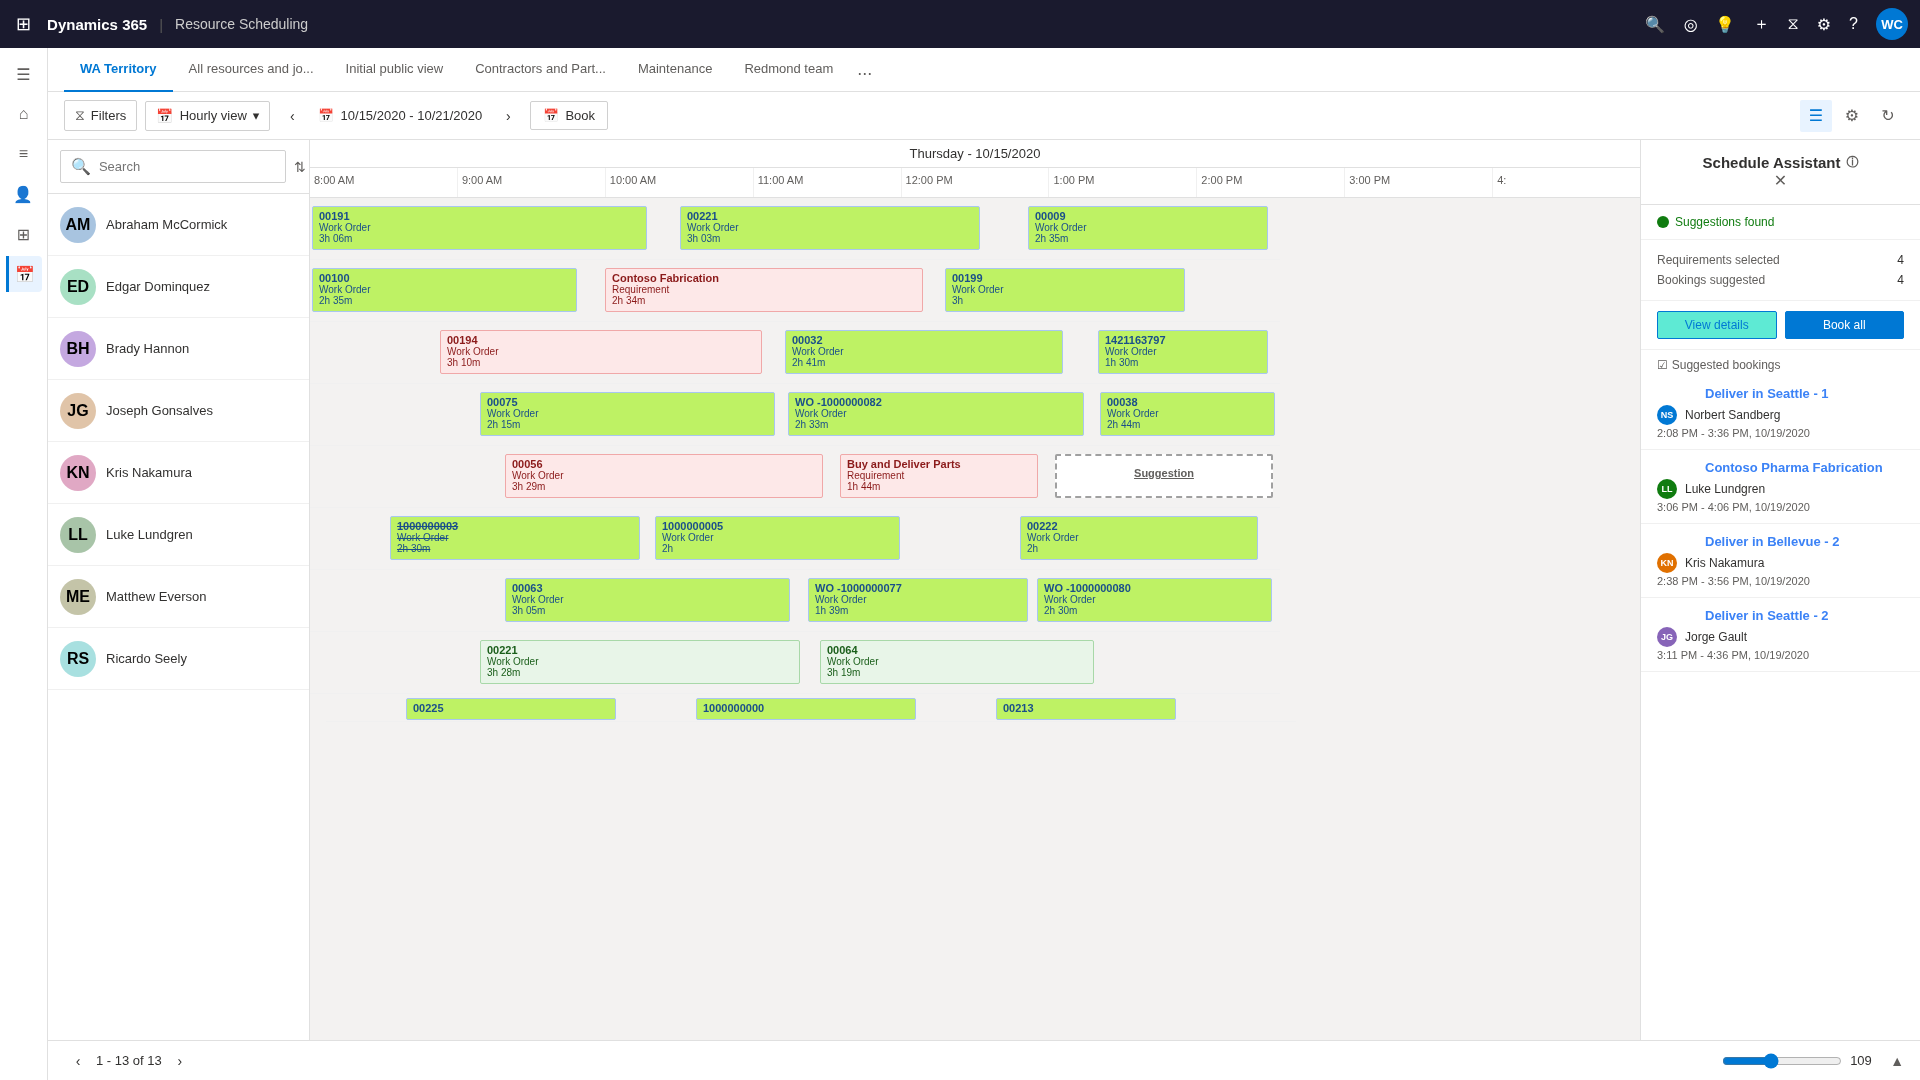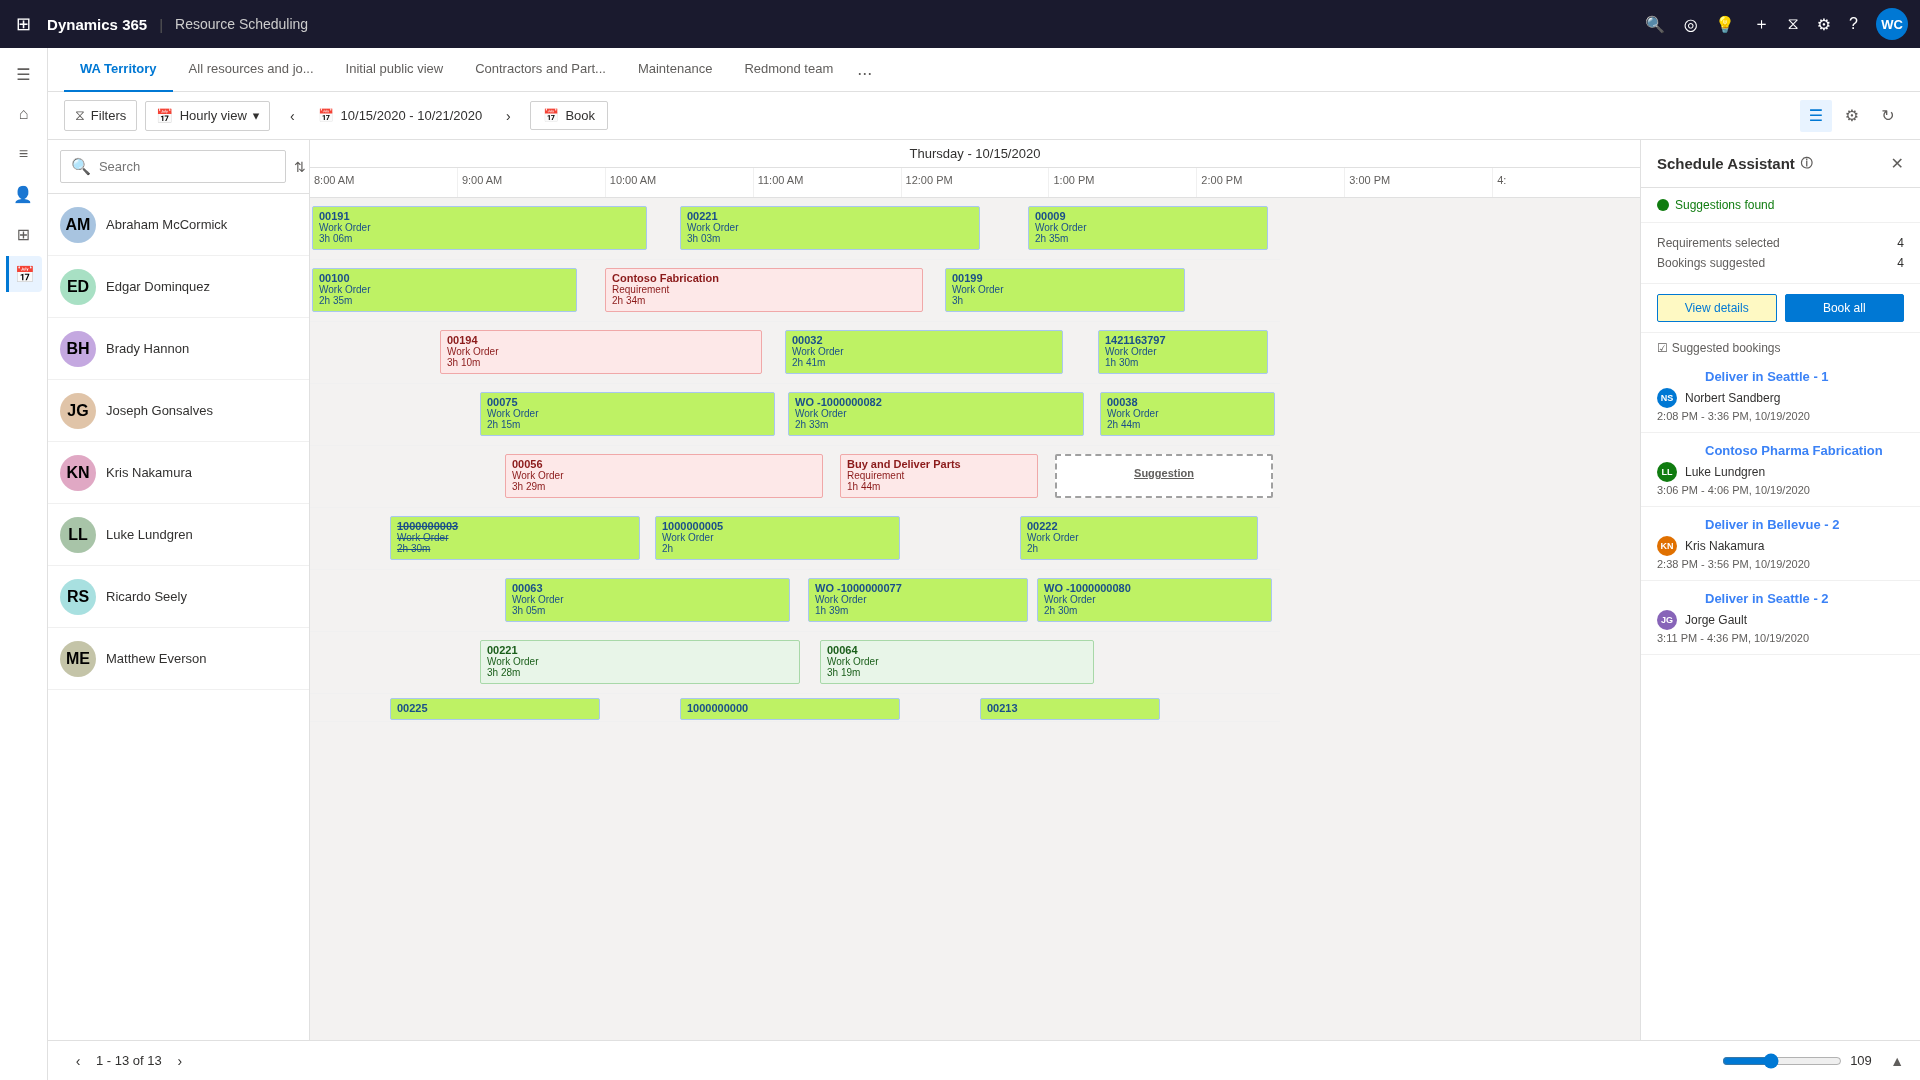--- a/index.html
+++ b/index.html
@@ -156,36 +156,36 @@
     .block-green { background: #e8f5e8; color: #1a5e1a; border-color: #a8d8a8; }
     .block-suggestion { background: #fff; color: #605e5c; border: 2px dashed #a0a0a0; }
 
     
     .assistant-panel {
       width: 280px; background: #fff; border-left: 1px solid #e0e0e0;
       display: flex; flex-direction: column; flex-shrink: 0;
     }
     .assistant-header {
       display: flex; align-items: center; justify-content: space-between;
-      padding: 14px 16px; border-bottom: 1px solid #e0e0e0;
+      padding: 14px 16px; border-bottom: 1px solid #e0e0e0; flex-direction: column;
     }
     .assistant-title { font-size: 15px; font-weight: 600; color: #323130; display: flex; align-items: center; gap: 6px; }
     .close-btn { cursor: pointer; color: #605e5c; font-size: 16px; }
     .assistant-status {
       display: flex; align-items: center; gap: 6px; padding: 10px 16px;
       font-size: 12px; color: #107c10; border-bottom: 1px solid #f0f0f0;
     }
     .status-dot { width: 12px; height: 12px; border-radius: 50%; background: #107c10; display: flex; align-items: center; justify-content: center; }
     .assistant-metrics { padding: 10px 16px; border-bottom: 1px solid #f0f0f0; }
     .metric-row { display: flex; justify-content: space-between; font-size: 12px; color: #323130; padding: 3px 0; }
     .metric-label { color: #605e5c; }
     .assistant-actions { display: flex; gap: 8px; padding: 10px 16px; border-bottom: 1px solid #f0f0f0; }
     .view-details-btn {
       flex: 1; padding: 6px 12px; border: 1px solid #0078d4; border-radius: 2px;
-      background: #fef9c3; color: #0078d4; font-size: 12px; cursor: pointer;
+      background: #5eead4; color: #0078d4; font-size: 12px; cursor: pointer;
     }
     .book-all-btn {
       flex: 1; padding: 6px 12px; border: 1px solid #0078d4; border-radius: 2px;
       background: #0078d4; color: #fff; font-size: 12px; cursor: pointer;
     }
     .suggested-label { font-size: 12px; color: #605e5c; padding: 8px 16px 4px; display: flex; align-items: center; gap: 4px; }
     .suggestion-item { padding: 10px 16px; border-bottom: 1px solid #f0f0f0; cursor: pointer; }
     .suggestion-title { font-size: 13px; font-weight: 600; color: #3b82f6; margin-bottom: 4px; padding-left: 48px; }
     .suggestion-person { display: flex; align-items: center; gap: 8px; margin-bottom: 2px; }
     .suggestion-avatar {
@@ -322,26 +322,26 @@
           </div>
           <div class="resource-item">
             <div class="resource-avatar" style="background:#e0a8c4">KN</div>
             <span class="resource-name">Kris Nakamura</span>
           </div>
           <div class="resource-item">
             <div class="resource-avatar" style="background:#a8c4a8">LL</div>
             <span class="resource-name">Luke Lundgren</span>
           </div>
           <div class="resource-item">
+            <div class="resource-avatar" style="background:#c4c4a8">ME</div>
+            <span class="resource-name">Matthew Everson</span>
+          </div>
+          <div class="resource-item">
             <div class="resource-avatar" style="background:#a8e0e0">RS</div>
             <span class="resource-name">Ricardo Seely</span>
-          </div>
-          <div class="resource-item">
-            <div class="resource-avatar" style="background:#c4c4a8">ME</div>
-            <span class="resource-name">Matthew Everson</span>
           </div>
         </div>
       </div>
 
       <div class="timeline-area">
         <div class="full-header-area">
           <div class="date-header-row">Thursday - 10/15/2020</div>
           <div class="timeline-hours">
             <div class="hour-cell">8:00 AM</div>
             <div class="hour-cell">9:00 AM</div>
@@ -488,21 +488,21 @@
                 <div class="booking-sub">Work Order</div>
                 <div class="booking-duration">3h 28m</div>
               </div>
               <div style="position:absolute; left:510px; width:274px; top:8px; height:44px;" class="booking-block block-green">
                 <div class="booking-title">00064</div>
                 <div class="booking-sub">Work Order</div>
                 <div class="booking-duration">3h 19m</div>
               </div>
             </div>
 
-            <div class="timeline-row" style="width:100%; height:28px; overflow:hidden;">
+            <div class="timeline-row" style="width:100%; height:28px; overflow:hidden;margin-left:16px;">
               <div style="position:absolute; left:80px; width:210px; top:4px; height:22px;" class="booking-block block-blue">
                 <div class="booking-title">00225</div>
               </div>
               <div style="position:absolute; left:370px; width:220px; top:4px; height:22px;" class="booking-block block-blue">
                 <div class="booking-title">1000000000</div>
               </div>
               <div style="position:absolute; left:670px; width:180px; top:4px; height:22px;" class="booking-block block-blue">
                 <div class="booking-title">00213</div>
               </div>
             </div>

